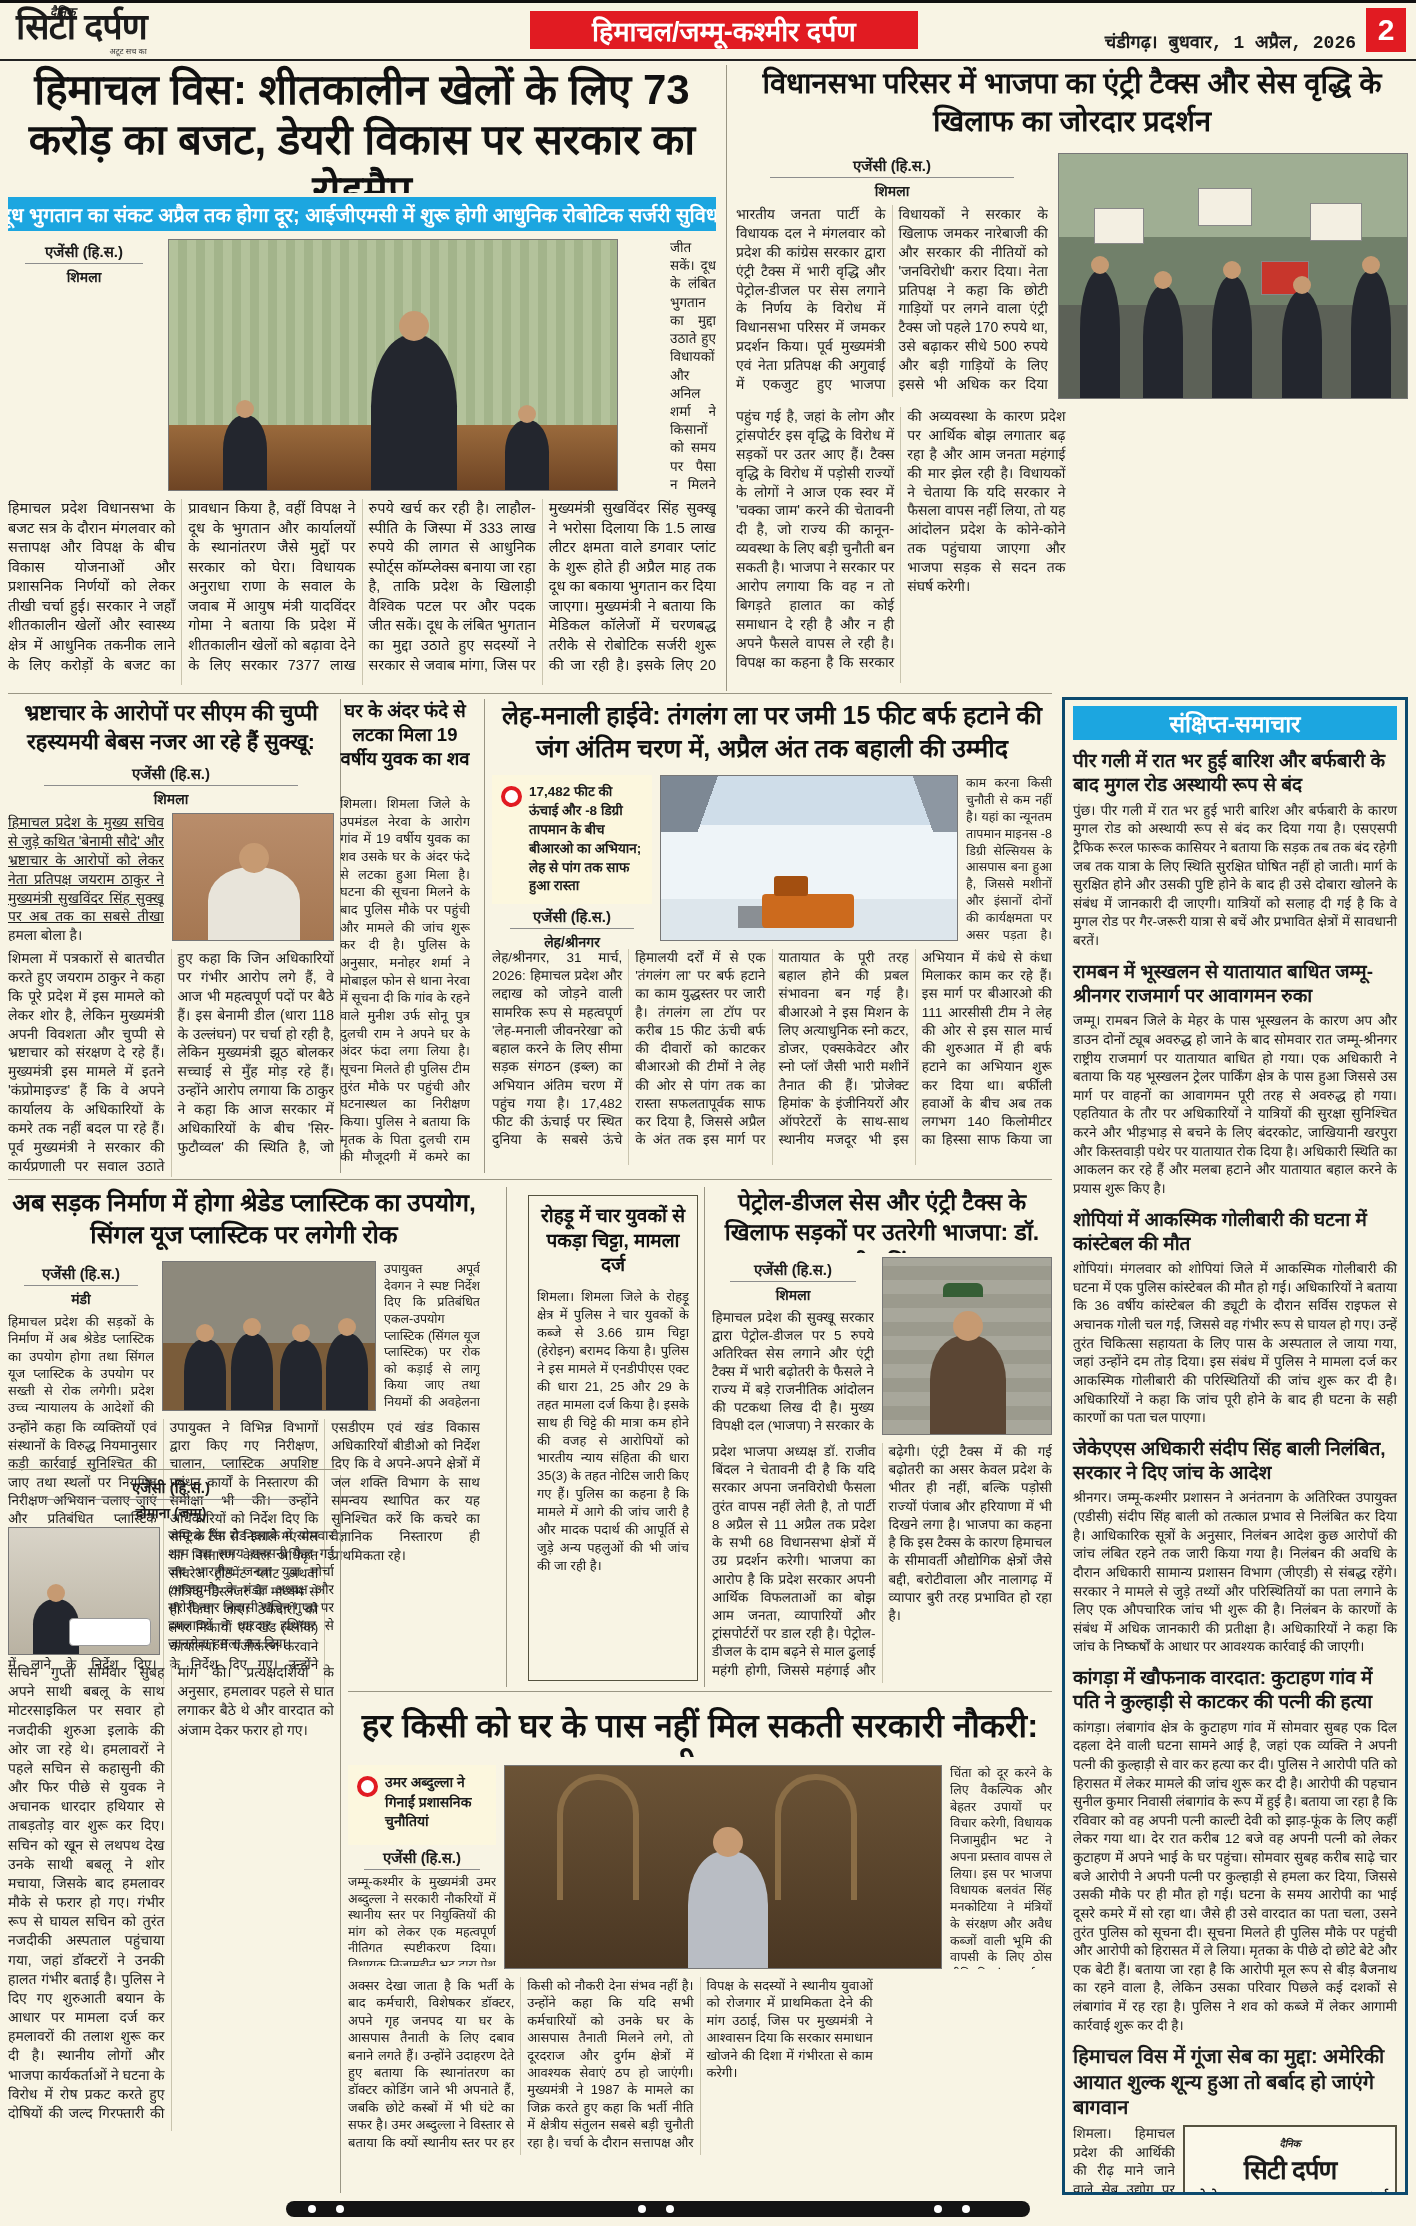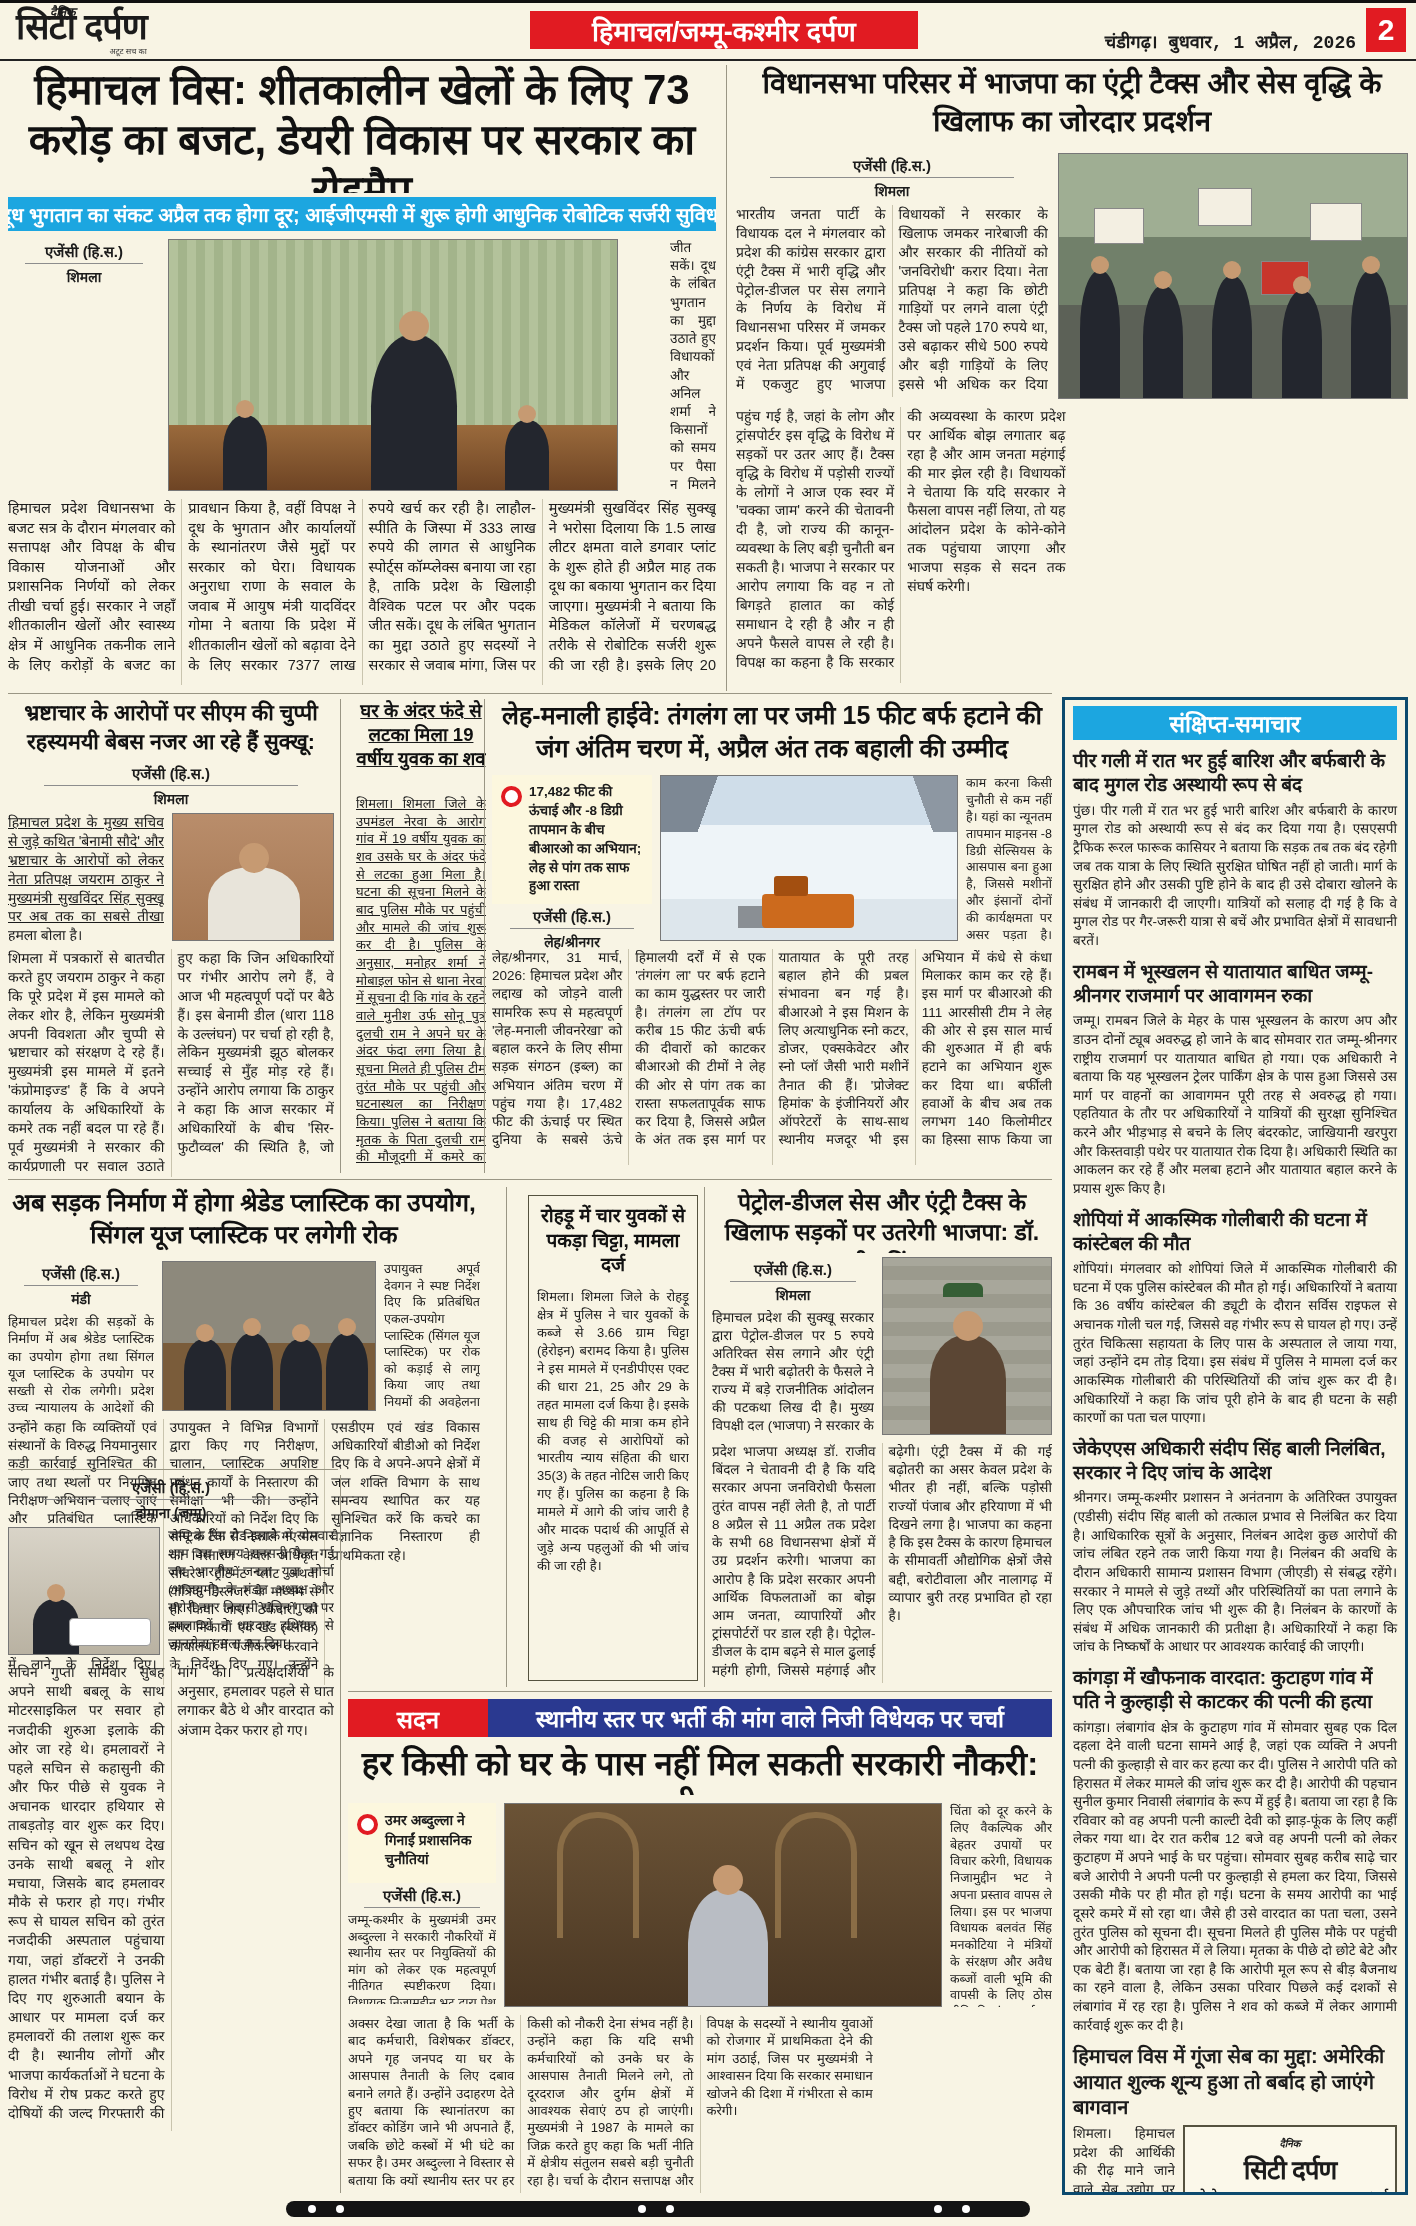--- a/index.html
+++ b/index.html
@@ -114,21 +114,21 @@
       <div class="jt" style="flex:1;font-size:14px;line-height:1.35;overflow:hidden;">हिमाचल प्रदेश के मुख्य सचिव से जुड़े कथित 'बेनामी सौदे' और भ्रष्टाचार के आरोपों को लेकर नेता प्रतिपक्ष जयराम ठाकुर ने मुख्यमंत्री सुखविंदर सिंह सुक्खू पर अब तक का सबसे तीखा हमला बोला है।</div>
       <div class="photo ph-face" style="flex:0 0 160px;">
         <div class="person" style="left:22%;width:92px;height:58%;background:#e8e4da;"></div>
       </div>
     </div>
     <div class="cols2 jt" style="margin-top:8px;height:228px;font-size:14px;line-height:1.35;">शिमला में पत्रकारों से बातचीत करते हुए जयराम ठाकुर ने कहा कि पूरे प्रदेश में इस मामले को लेकर शोर है, लेकिन मुख्यमंत्री अपनी विवशता और चुप्पी से भ्रष्टाचार को संरक्षण दे रहे हैं। मुख्यमंत्री इस मामले में इतने 'कंप्रोमाइज्ड' हैं कि वे अपने कार्यालय के अधिकारियों के कमरे तक नहीं बदल पा रहे हैं। पूर्व मुख्यमंत्री ने सरकार की कार्यप्रणाली पर सवाल उठाते हुए कहा कि जिन अधिकारियों पर गंभीर आरोप लगे हैं, वे आज भी महत्वपूर्ण पदों पर बैठे हैं। इस बेनामी डील (धारा 118 के उल्लंघन) पर चर्चा हो रही है, लेकिन मुख्यमंत्री झूठ बोलकर सच्चाई से मुँह मोड़ रहे हैं। उन्होंने आरोप लगाया कि ठाकुर ने कहा कि आज सरकार में अधिकारियों के बीच 'सिर-फुटौव्वल' की स्थिति है, जो मुख्यमंत्री की कमजोर पकड़ का प्रमाण है।</div>
   </div>
 
   <div class="vline abs" style="left:340px;top:696px;height:474px;"></div>
 
-  <div class="abs" style="left:356px;top:696px;width:130px;height:474px;text-decoration:underline;">
+  <div class="abs" style="left:340px;top:696px;width:130px;height:474px;">
     <div class="hl" style="font-size:18.5px;line-height:1.3;height:96px;overflow:hidden;">घर के अंदर फंदे से लटका मिला 19 वर्षीय युवक का शव</div>
     <div class="jt" style="height:370px;font-size:13px;line-height:1.36;overflow:hidden;">शिमला। शिमला जिले के उपमंडल नेरवा के आरोग गांव में 19 वर्षीय युवक का शव उसके घर के अंदर फंदे से लटका हुआ मिला है। घटना की सूचना मिलने के बाद पुलिस मौके पर पहुंची और मामले की जांच शुरू कर दी है। पुलिस के अनुसार, मनोहर शर्मा ने मोबाइल फोन से थाना नेरवा में सूचना दी कि गांव के रहने वाले मुनीश उर्फ सोनू पुत्र दुलची राम ने अपने घर के अंदर फंदा लगा लिया है। सूचना मिलते ही पुलिस टीम तुरंत मौके पर पहुंची और घटनास्थल का निरीक्षण किया। पुलिस ने बताया कि मृतक के पिता दुलची राम की मौजूदगी में कमरे का बारीकी से निरीक्षण किया गया। मामले में धारा 194 के तहत कार्रवाई अमल में लाई जा रही है। फिलहाल युवक की मौत के कारणों की पुष्टि पोस्टमार्टम रिपोर्ट के बाद ही हो पाएगी। मामले के सभी पहलुओं की जांच की जा रही है।</div>
   </div>
 
   <div class="vline abs" style="left:484px;top:696px;height:474px;"></div>
 
   <div class="abs" style="left:492px;top:696px;width:560px;height:474px;">
     <div class="hl" style="font-size:25px;line-height:1.3;height:72px;overflow:hidden;">लेह-मनाली हाईवे: तंगलंग ला पर जमी 15 फीट बर्फ हटाने की जंग अंतिम चरण में, अप्रैल अंत तक बहाली की उम्मीद</div>
     <div style="display:flex;gap:8px;margin-top:4px;height:166px;">
       <div style="flex:0 0 160px;">
@@ -252,24 +252,20 @@
       </div>
       <div class="jt" style="flex:1;font-size:13.5px;line-height:1.34;overflow:hidden;">जम्मू के रिंग रोड इलाके में सोमवार शाम उस समय सनसनी फैल गई जब भारतीय जनता युवा मोर्चा (भाजयुमो) के मंडल अध्यक्ष और सरोरी नगर निवासी सचिन गुप्ता पर हमलावरों ने धारदार हथियार से जानलेवा हमला कर दिया।</div>
     </div>
     <div class="cols2 jt" style="margin-top:8px;height:468px;font-size:14px;line-height:1.37;">सचिन गुप्ता सोमवार सुबह अपने साथी बबलू के साथ मोटरसाइकिल पर सवार हो नजदीकी शुरुआ इलाके की ओर जा रहे थे। हमलावरों ने पहले सचिन से कहासुनी की और फिर पीछे से युवक ने अचानक धारदार हथियार से ताबड़तोड़ वार शुरू कर दिए। सचिन को खून से लथपथ देख उनके साथी बबलू ने शोर मचाया, जिसके बाद हमलावर मौके से फरार हो गए। गंभीर रूप से घायल सचिन को तुरंत नजदीकी अस्पताल पहुंचाया गया, जहां डॉक्टरों ने उनकी हालत गंभीर बताई है। पुलिस ने दिए गए शुरुआती बयान के आधार पर मामला दर्ज कर हमलावरों की तलाश शुरू कर दी है। स्थानीय लोगों और भाजपा कार्यकर्ताओं ने घटना के विरोध में रोष प्रकट करते हुए दोषियों की जल्द गिरफ्तारी की मांग की। प्रत्यक्षदर्शियों के अनुसार, हमलावर पहले से घात लगाकर बैठे थे और वारदात को अंजाम देकर फरार हो गए।</div>
   </div>
 
   <div class="vline abs" style="left:340px;top:1472px;height:718px;"></div>
   <div class="hline abs" style="left:348px;top:1688px;width:704px;"></div>
 
   <div class="abs" style="left:348px;top:1696px;width:704px;height:496px;">
-    <div style="display:flex;height:38px;">
-      <div style="flex:0 0 140px;background:#e11b22;color:#fff;font-size:24px;font-weight:900;display:flex;align-items:center;justify-content:center;">सदन</div>
-      <div style="flex:1;background:#2a3990;color:#fff;font-size:23px;font-weight:900;display:flex;align-items:center;justify-content:center;white-space:nowrap;overflow:hidden;">स्थानीय स्तर पर भर्ती की मांग वाले निजी विधेयक पर चर्चा</div>
-    </div>
     <div class="hl" style="font-size:33px;line-height:1.25;height:52px;overflow:hidden;margin-top:6px;">हर किसी को घर के पास नहीं मिल सकती सरकारी नौकरी: सीएम</div>
     <div style="display:flex;gap:8px;margin-top:8px;height:204px;">
       <div style="flex:0 0 148px;">
         <div class="kicker" style="min-height:64px;">
           <span class="bullet"></span>
           <span class="txt" style="font-size:14px;">उमर अब्दुल्ला ने गिनाईं प्रशासनिक चुनौतियां</span>
         </div>
         <div class="byl">एजेंसी (हि.स.)</div>
         <div class="jt" style="font-size:12.5px;line-height:1.32;height:92px;overflow:hidden;margin-top:4px;">जम्मू-कश्मीर के मुख्यमंत्री उमर अब्दुल्ला ने सरकारी नौकरियों में स्थानीय स्तर पर नियुक्तियों की मांग को लेकर एक महत्वपूर्ण नीतिगत स्पष्टीकरण दिया। विधायक निजामुद्दीन भट द्वारा पेश किए गए निजी विधेयक पर चर्चा के दौरान मुख्यमंत्री ने दो टूक कहा कि हर किसी को घर के पास सरकारी नौकरी नहीं मिल सकती।</div>
       </div>

